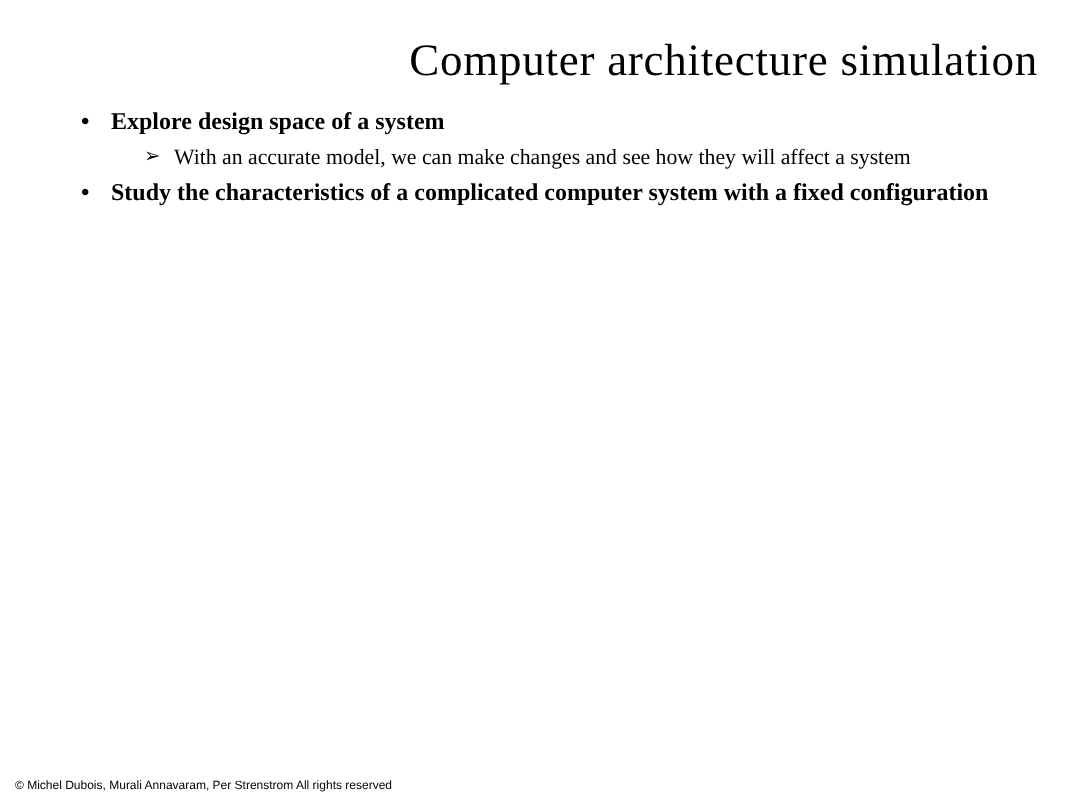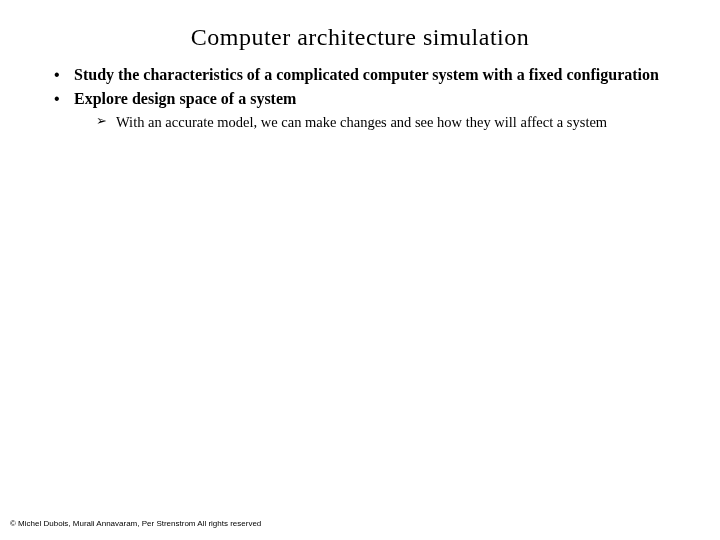--- a/index.html
+++ b/index.html
@@ -1,38 +1,38 @@
 <!DOCTYPE html>
 <html><head>
 <meta charset="utf-8">
 <style>
   * { margin: 0; padding: 0; box-sizing: border-box; }
   html, body { width: 720px; height: 540px; background: #fff; font-family: "Comic Sans MS", "Comic Sans", cursive; color: #000; }
   .slide { position: relative; width: 720px; height: 540px; padding: 18px 28px 0 28px; }
-  .title { font-size: 24px; font-weight: 400; text-align: center; margin: 6px 0 14px 0; letter-spacing: 0.5px; }
+  .title { font-size: 30px; font-weight: 400; text-align: right; margin: 6px 0 14px 0; letter-spacing: 0.5px; }
   .bullets { list-style: none; padding-left: 26px; }
   .bullets > li { position: relative; font-size: 16px; font-weight: 700; line-height: 1.25; margin-bottom: 4px; padding-left: 20px; }
   .bullets > li::before { content: "•"; position: absolute; left: 0; top: 0; font-weight: 400; font-family: Arial, sans-serif; }
   .sub { list-style: none; padding-left: 22px; margin-top: 4px; }
   .sub > li { position: relative; font-size: 14.5px; font-weight: 400; line-height: 1.3; padding-left: 20px; }
   .sub > li::before { content: "➢"; position: absolute; left: 0; top: 0; font-family: Arial, sans-serif; font-size: 13px; }
   .footer { position: absolute; left: 10px; bottom: 12px; font-family: Arial, sans-serif; font-size: 8px; color: #000; }
 </style>
 </head>
 <body>
 
 <div class="slide">
   <h1 class="title">Computer architecture simulation</h1>
   <ul class="bullets">
     <li>
-      <span>Study the characteristics of a complicated computer system with a fixed configuration</span>
-    </li>
-    <li>
       <span>Explore design space of a system</span>
       <ul class="sub">
         <li>
           <span>With an accurate model, we can make changes and see how they will affect a system</span>
         </li>
       </ul>
     </li>
+    <li>
+      <span>Study the characteristics of a complicated computer system with a fixed configuration</span>
+    </li>
   </ul>
   <div class="footer">© Michel Dubois, Murali Annavaram, Per Strenstrom All rights reserved</div>
 </div>
 
 </body></html>

